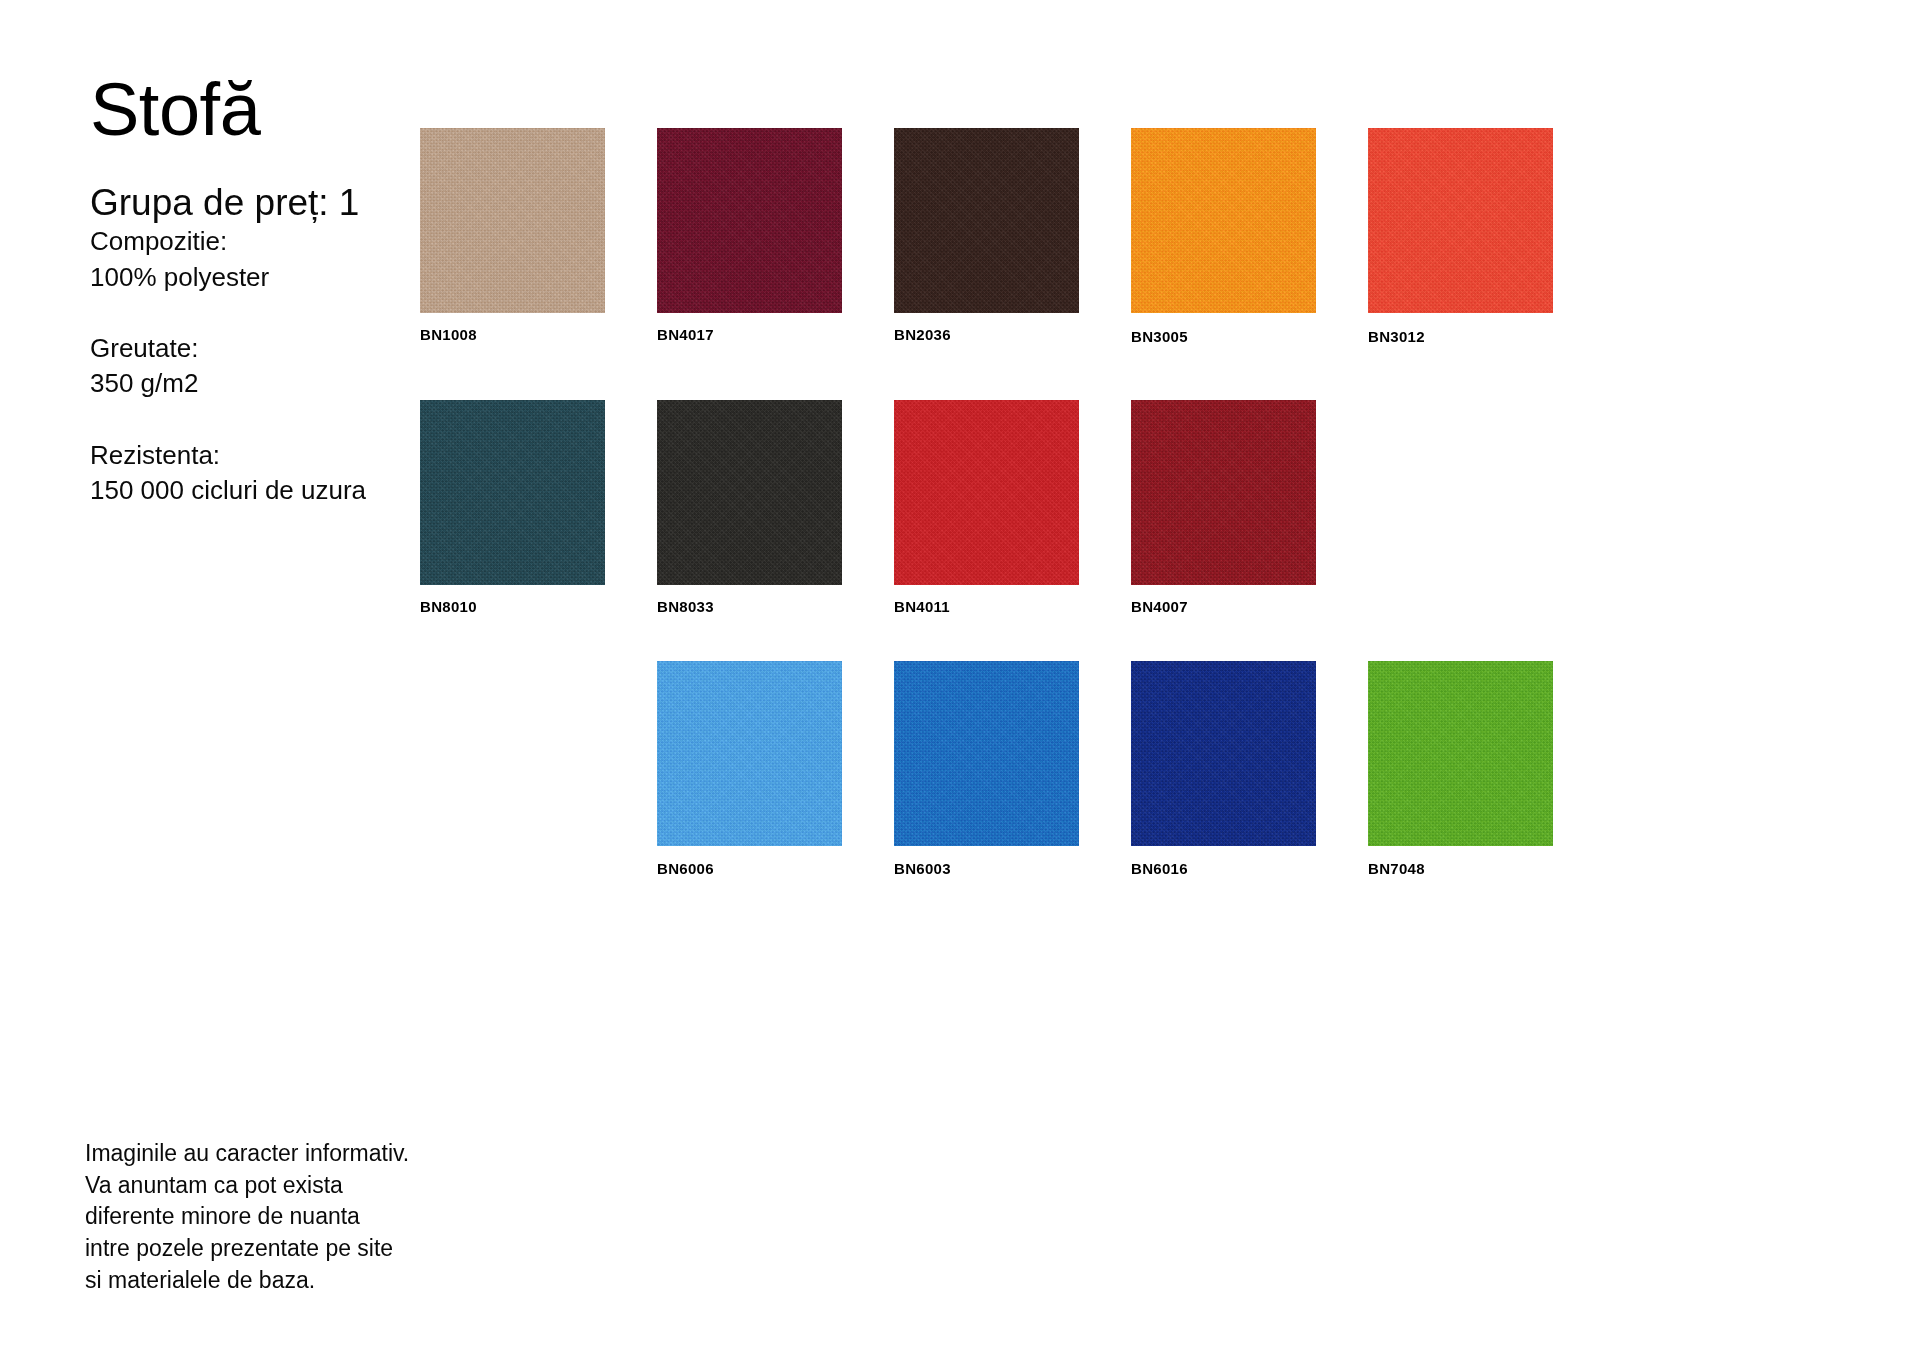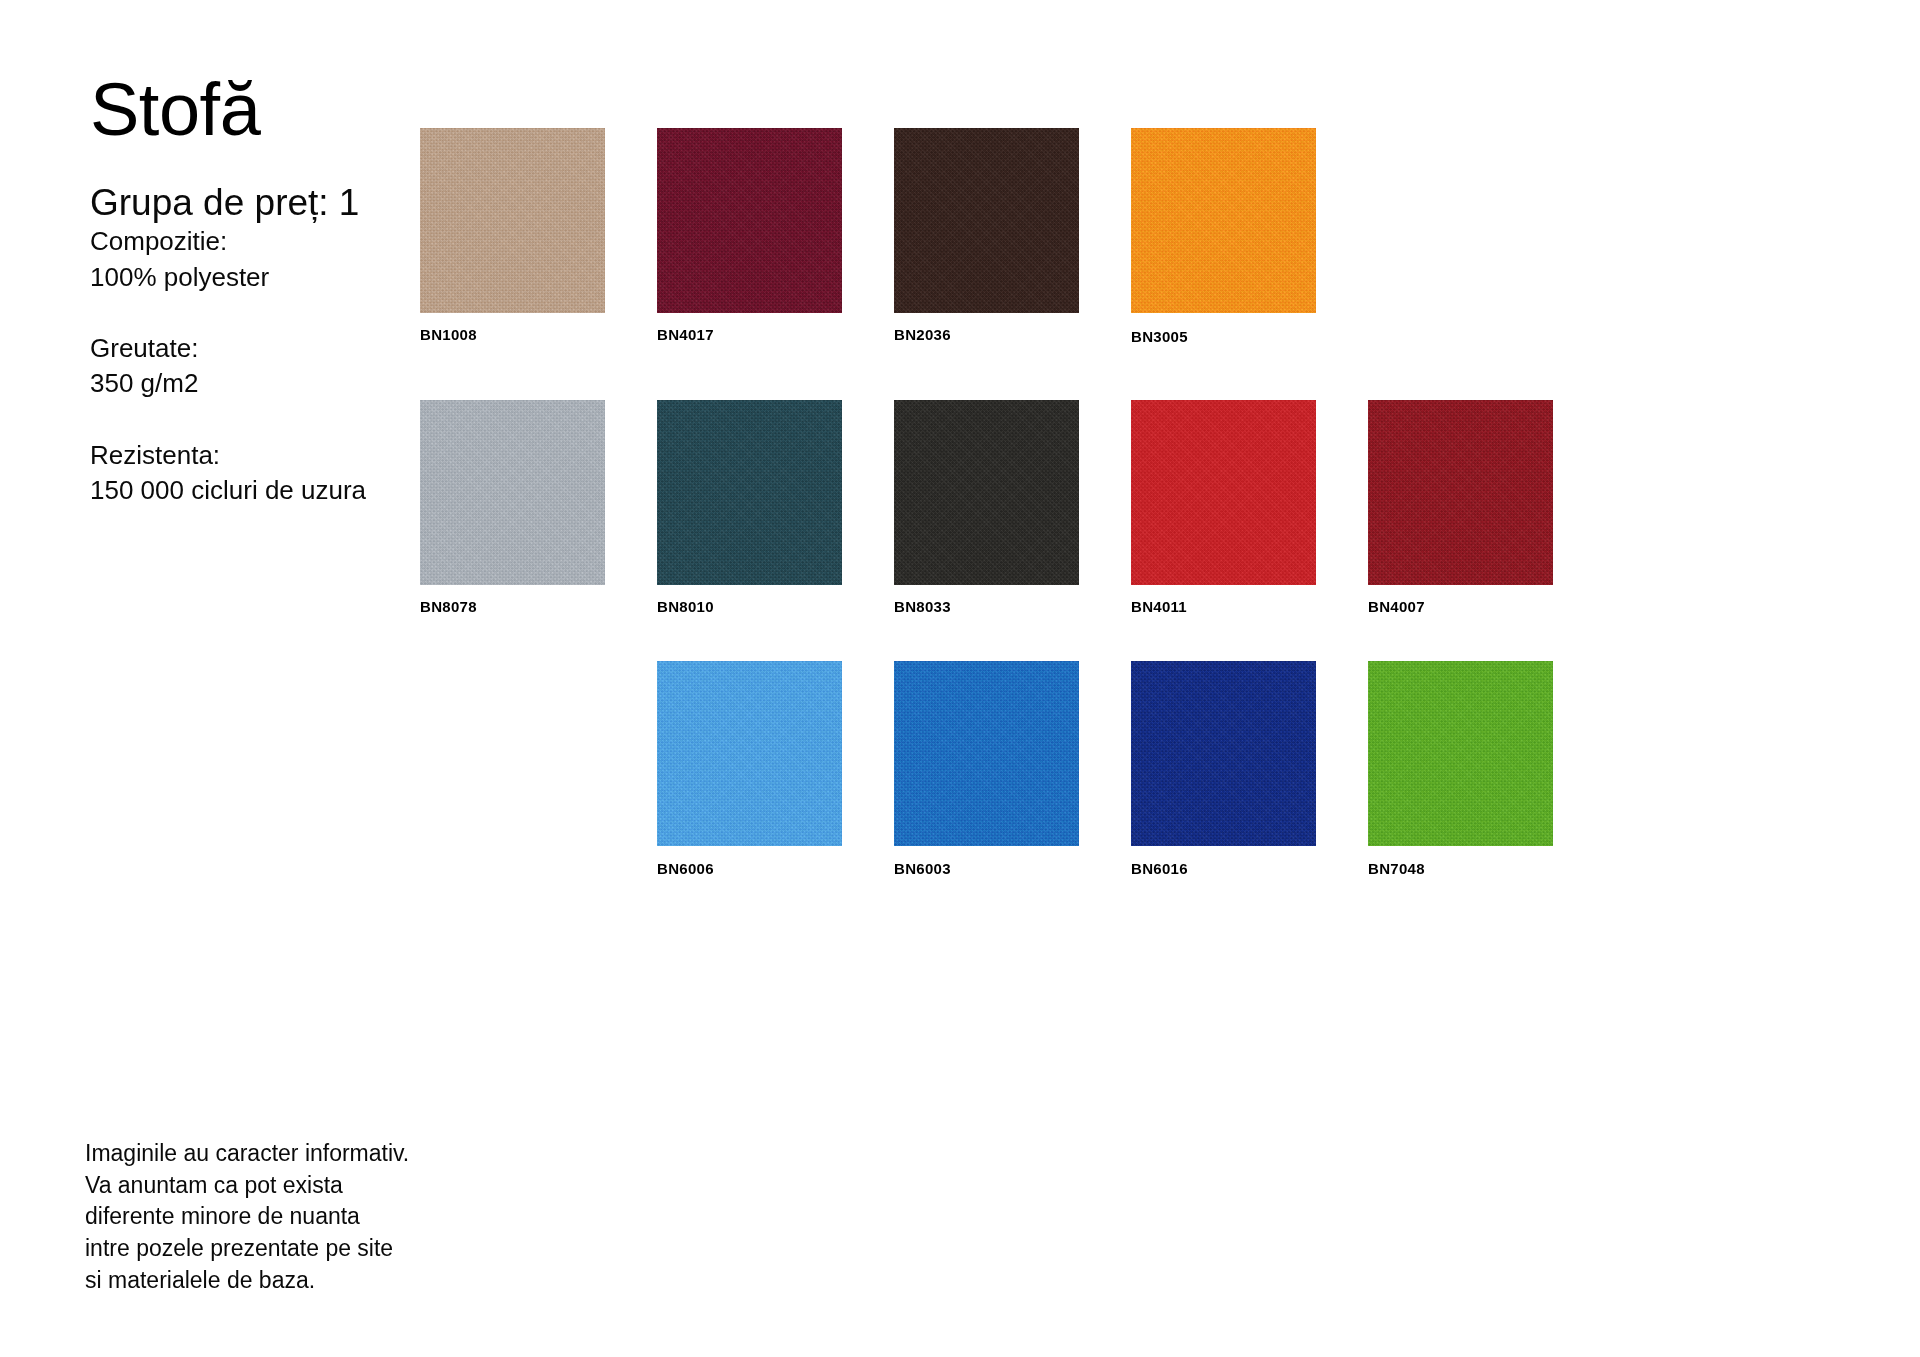--- a/index.html
+++ b/index.html
@@ -230,27 +230,27 @@
         <span class="swatch-code">BN4017</span>
       </div>
       <div class="swatch-cell">
         <div class="swatch-chip" style="background-color: rgb(53, 33, 28);"></div>
         <span class="swatch-code">BN2036</span>
       </div>
       <div class="swatch-cell">
         <div class="swatch-chip" style="background-color: rgb(250, 147, 24);"></div>
         <span class="swatch-code">BN3005</span>
       </div>
+      <div class="swatch-cell">
+        <div class="swatch-chip" style="background-color: rgb(240, 70, 50);"></div>
+        <span class="swatch-code">BN3012</span>
+      </div>
     </div>
 
     <div class="swatch-row row-2">
-      <div class="swatch-cell">
-        <div class="swatch-chip" style="background-color: rgb(173, 180, 188);"></div>
-        <span class="swatch-code">BN8078</span>
-      </div>
       <div class="swatch-cell">
         <div class="swatch-chip" style="background-color: rgb(35, 71, 82);"></div>
         <span class="swatch-code">BN8010</span>
       </div>
       <div class="swatch-cell">
         <div class="swatch-chip" style="background-color: rgb(42, 41, 38);"></div>
         <span class="swatch-code">BN8033</span>
       </div>
       <div class="swatch-cell">
         <div class="swatch-chip" style="background-color: rgb(204, 32, 38);"></div>

